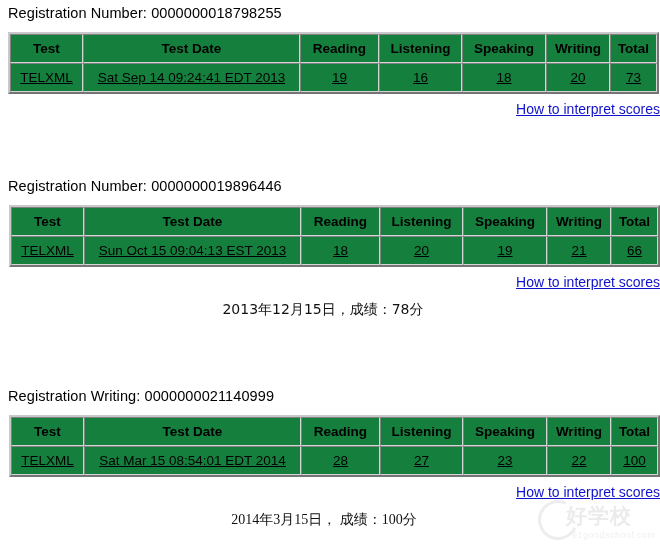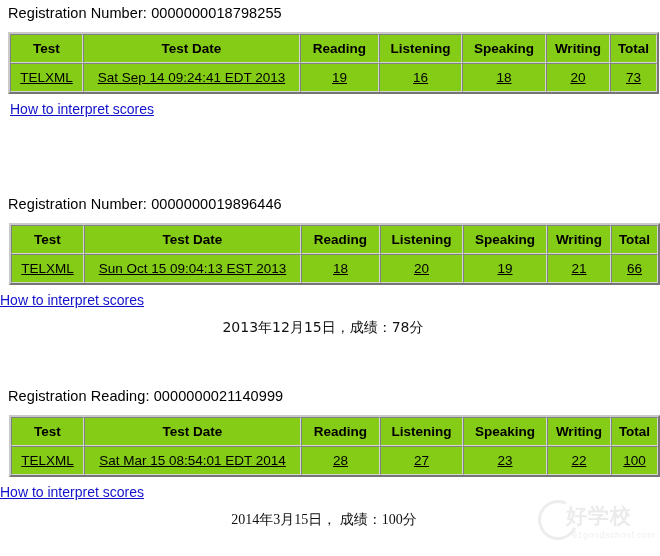--- a/index.html
+++ b/index.html
@@ -22,21 +22,21 @@
     height: 556px;
   }
 
   
   .report-block {
     position: absolute;
     left: 0;
     width: 660px;
   }
   .report-block.b0 { top: 0px; }
-  .report-block.b1 { top: 191px; }
+  .report-block.b1 { top: 173px; }
   .report-block.b2 { top: 383px; }
 
   .reg-line {
     font-size: 14.5px;
     line-height: 18px;
     padding: 4px 0 0 8px;
     white-space: nowrap;
     letter-spacing: 0.1px;
   }
 
@@ -53,21 +53,21 @@
   .score-table.t1 { width: 636px; margin-left: 9px; }
   .score-table.t2 { width: 641px; margin-left: 9px; }
 
   .score-table th,
   .score-table td {
     border: 1px inset #d4d4d4;
     font-size: 13.5px;
     padding: 3px 5px;
     text-align: center;
     white-space: nowrap;
-    background: #84cc16;
+    background: #15803d;
   }
   .score-table th {
     font-weight: bold;
     height: 21px;
   }
   .score-table td {
     font-weight: normal;
     height: 21px;
     text-decoration: underline;
   }
@@ -80,22 +80,22 @@
   col.c-test      { width: 73px; }
   col.c-date      { width: 217px; }
   col.c-reading   { width: 79px; }
   col.c-listening { width: 83px; }
   col.c-speaking  { width: 84px; }
   col.c-writing   { width: 64px; }
   col.c-total     { width: 47px; }
 
   
   .interpret-row {
-    text-align: left;
-    padding: 6px 8px 0 0;
+    text-align: right;
+    padding: 6px 0 0 0;
   }
   .interpret-row.r0 { padding-left: 10px; }
   .interpret-row.r1 { padding-left: -10px; }
   .interpret-link {
     color: #1111cc;
     text-decoration: underline;
     font-size: 14px;
     cursor: pointer;
   }
 
@@ -244,21 +244,21 @@
     </table>
 
     <div class="interpret-row r1">
       <span class="interpret-link">How to interpret scores</span>
     </div>
 
     <div class="cn-summary s1">2013年12月15日，成绩：78分</div>
   </div>
 
   <div class="report-block b2">
-    <div class="reg-line">Registration Reading: 0000000021140999</div>
+    <div class="reg-line">Registration Writing: 0000000021140999</div>
 
     <table class="score-table t2">
       <colgroup>
         <col class="c-test">
           <col class="c-date">
           <col class="c-reading">
           <col class="c-listening">
           <col class="c-speaking">
           <col class="c-writing">
           <col class="c-total">

